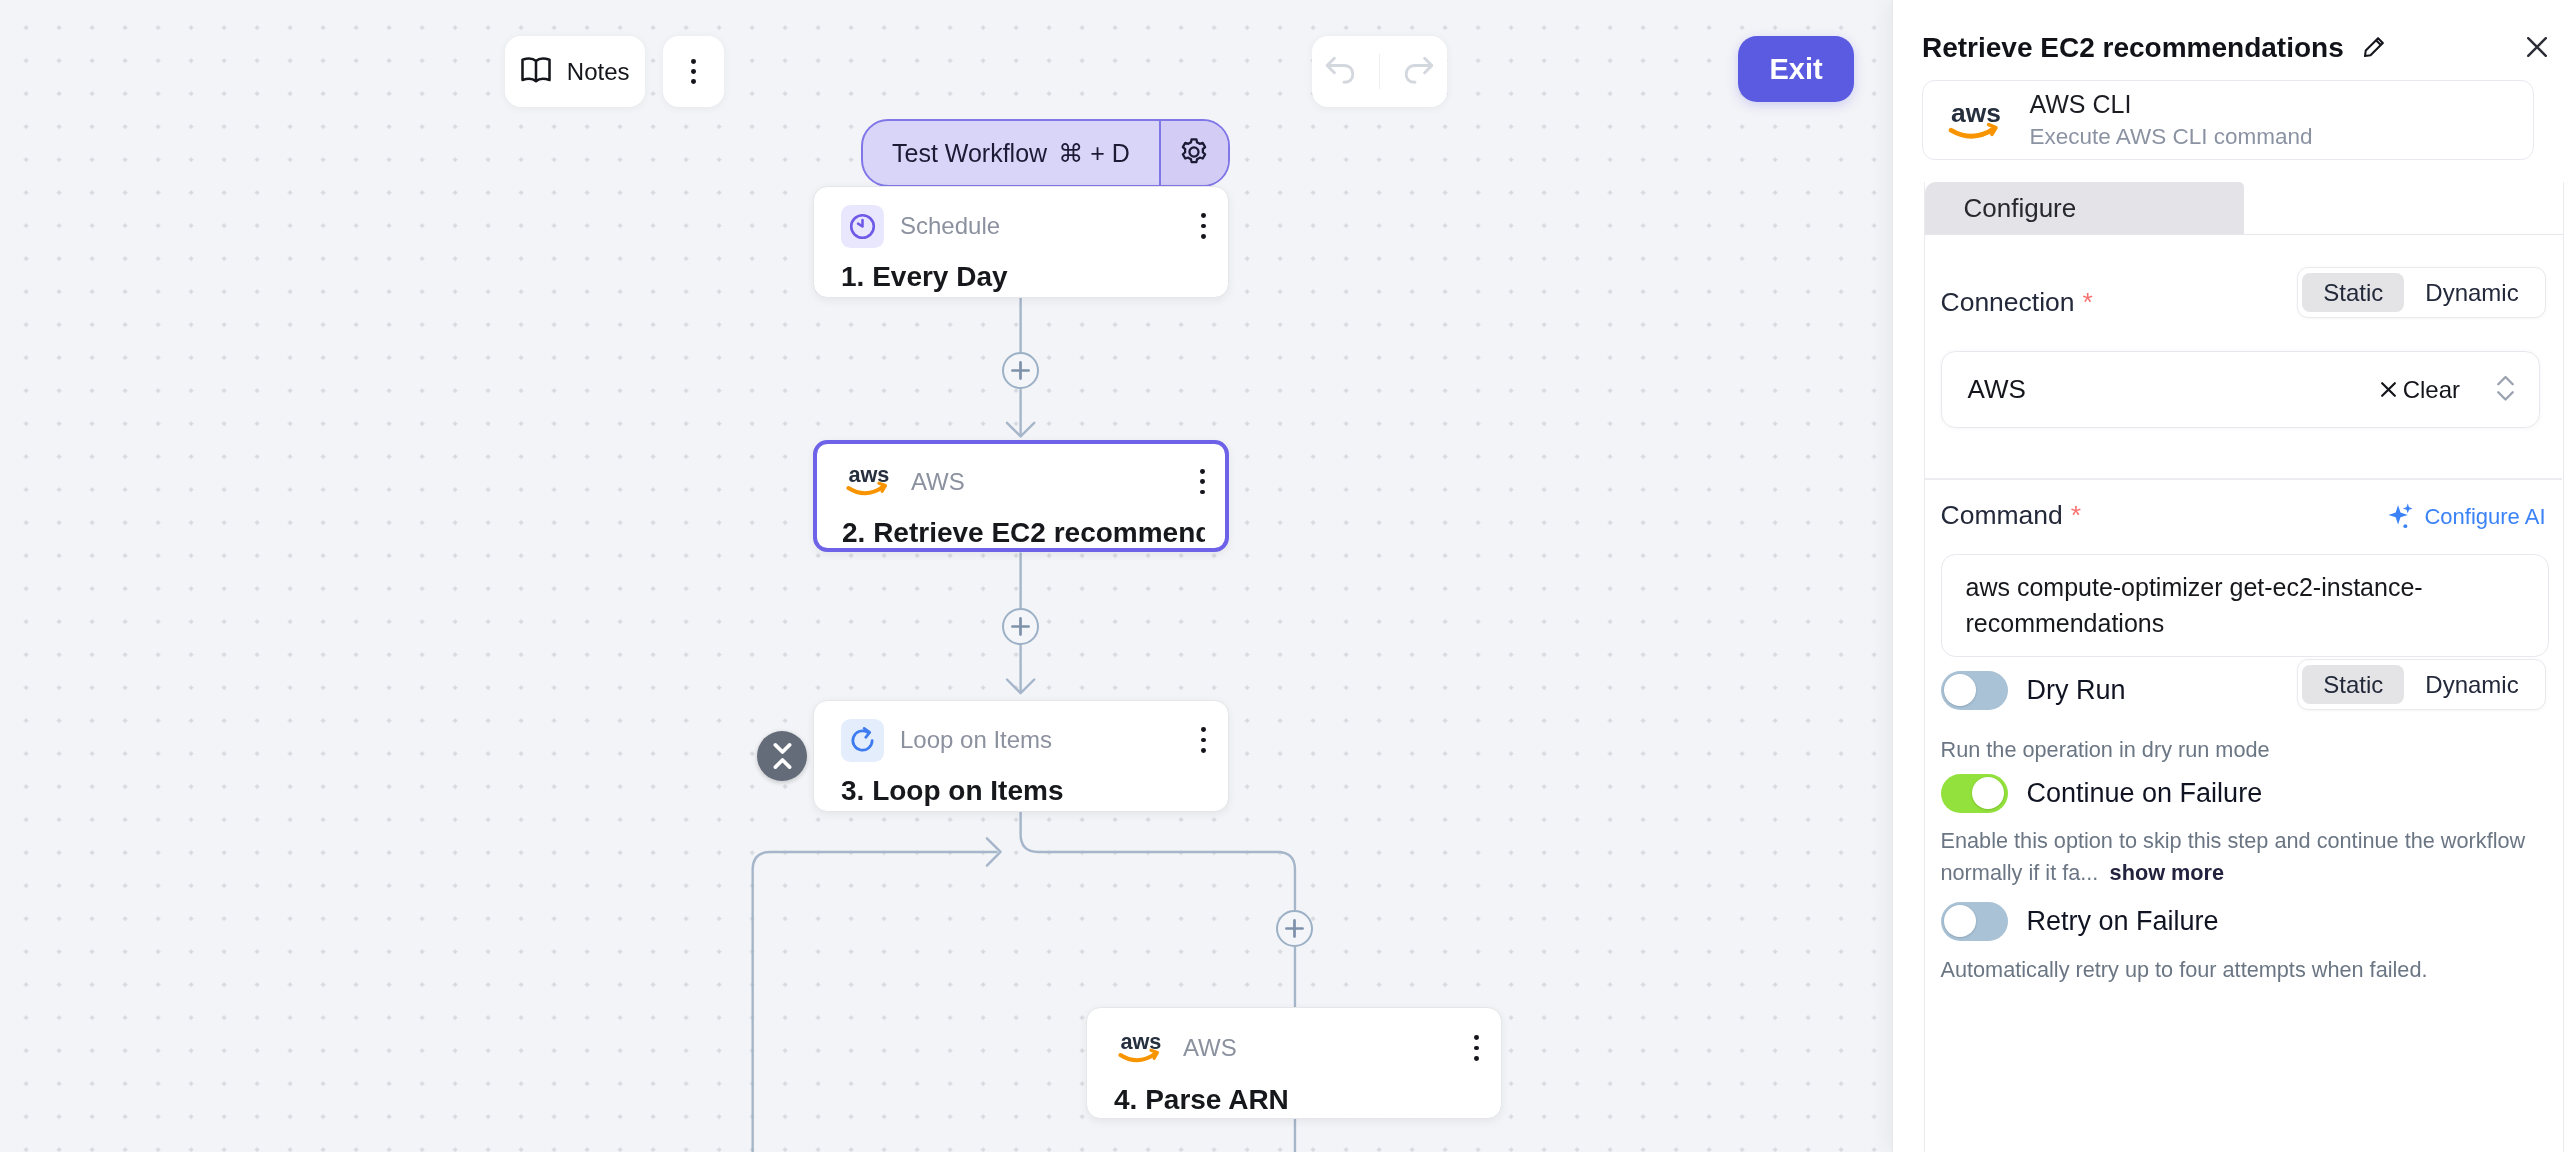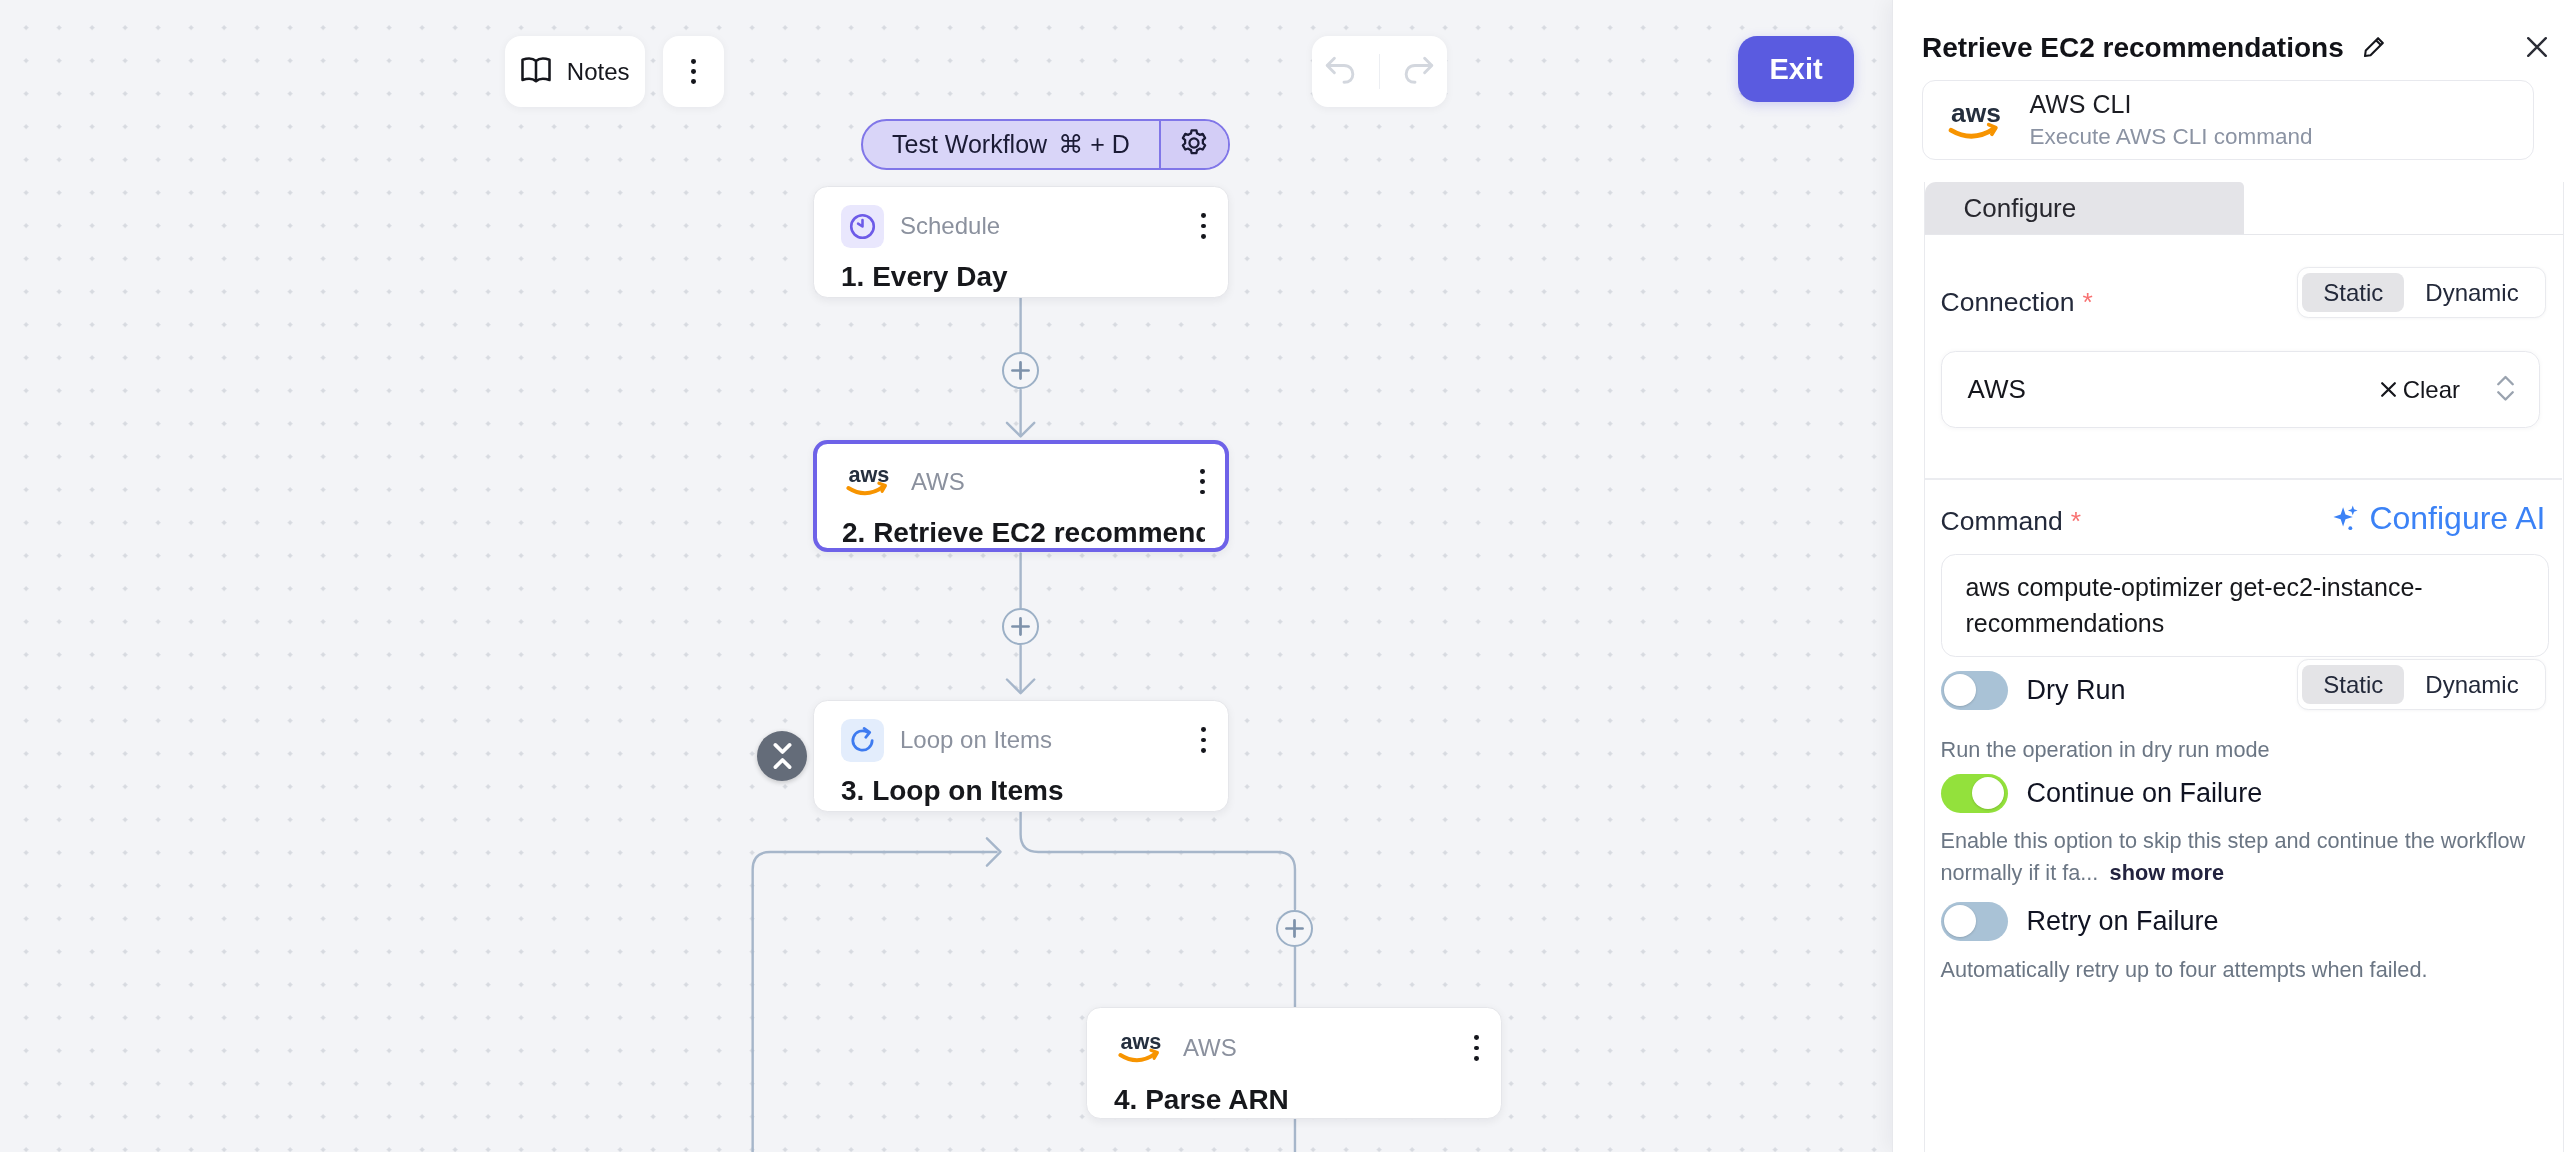--- a/index.html
+++ b/index.html
@@ -33,21 +33,21 @@
   .toggle.on { background:#93e13c; }
   .toggle.on .knob { left:auto; right:3.2px; }
   .publish-btn { width:120px; height:51px; border-radius:17.6px; background:linear-gradient(120deg,#8cf0a4 0%,#a8ef3d 100%); display:flex; align-items:center; justify-content:center; font-size:25px; font-weight:700; color:#121642; }
   .exit-btn { position:absolute; left:1738px; top:36px; width:116px; height:66px; border-radius:19px; background:#5a5be0; color:#fff; font-size:29px; font-weight:700; display:flex; align-items:center; justify-content:center; box-shadow:0 3.2px 11.2px rgba(90,91,224,.25); }
 
   
   .dots { display:flex; flex-direction:column; gap:5.6px; align-items:center; }
   .dots i { width:4.8px; height:4.8px; border-radius:50%; background:#15161c; }
 
   
-  .test-btn { position:absolute; left:861px; top:119px; height:51px; border:2.4px solid #8076e8; border-radius:27px; background:#d9d5f8; display:flex; align-items:stretch; overflow:hidden; }
+  .test-btn { position:absolute; left:861px; top:119px; height:68px; border:2.4px solid #8076e8; border-radius:27px; background:#d9d5f8; display:flex; align-items:stretch; overflow:hidden; }
   .test-btn .main { display:flex; align-items:center; padding:0 29px; gap:11.2px; font-size:25px; color:#1b1b35; }
   .test-btn .gear-seg { width:69px; display:flex; align-items:center; justify-content:center; border-left:2.4px solid #8076e8; background:#d3cdf6; }
 
   
   .node { position:absolute; width:416px; height:112px; background:#fff; border:1.6px solid #e5e6ea; border-radius:14.4px; box-shadow:0 2.4px 8px rgba(15,23,42,.06); padding:17.6px 22.5px 0 27px; }
   .node.selected { border:4px solid #6e62e8; padding:15.2px 20px 0 25px; }
   .node .row1 { display:flex; align-items:center; gap:16px; }
   .node .iconbox { width:43px; height:43px; border-radius:9.6px; display:flex; align-items:center; justify-content:center; flex:none; }
   .iconbox.purple { background:#e9e7fd; }
   .iconbox.blue { background:#e3edfc; }
@@ -82,21 +82,21 @@
   .seg { display:flex; align-items:center; border:1.6px solid #e9eaee; border-radius:11.2px; background:#fff; padding:4.8px; height:51px; box-shadow:0 0.8px 3.2px rgba(15,23,42,.04); }
   .seg .opt { font-size:24px; color:#23293a; padding:0 21px; height:100%; display:flex; align-items:center; border-radius:8px; }
   .seg .opt.sel { background:#e4e4e7; }
   .row-between { display:flex; align-items:flex-end; justify-content:space-between; }
 
   .select-box { border:1.6px solid #e7e8ed; border-radius:14.4px; height:77px; display:flex; align-items:center; padding:0 22.5px 0 26px; box-shadow:0 0.8px 4.8px rgba(15,23,42,.04); }
   .select-val { font-size:26px; color:#15161c; flex:1; }
   .clear-btn { display:flex; align-items:center; gap:4.8px; font-size:24px; font-weight:500; color:#15161c; }
   .hr { position:absolute; left:0; width:637px; height:1.6px; background:#ebecf0; }
 
-  .ai-link { display:flex; align-items:center; gap:9.6px; font-size:32px; color:#3b82f6; }
+  .ai-link { display:flex; align-items:center; gap:9.6px; font-size:22px; color:#3b82f6; }
   .cmd-box { border:1.6px solid #e7e8ed; border-radius:14.4px; padding:14.4px 24px; font-size:25px; color:#17181c; line-height:36px; width:608px; }
 
   .tog-row { display:flex; align-items:center; gap:19px; }
   .tog-label { font-size:27px; font-weight:500; color:#101322; }
   .helper { font-size:21.7px; color:#6b7684; line-height:32px; }
   .show-more { color:#23233f; font-weight:600; margin-left:11.2px; }
 
   .abs { position:absolute; }
 </style>
 </head>

